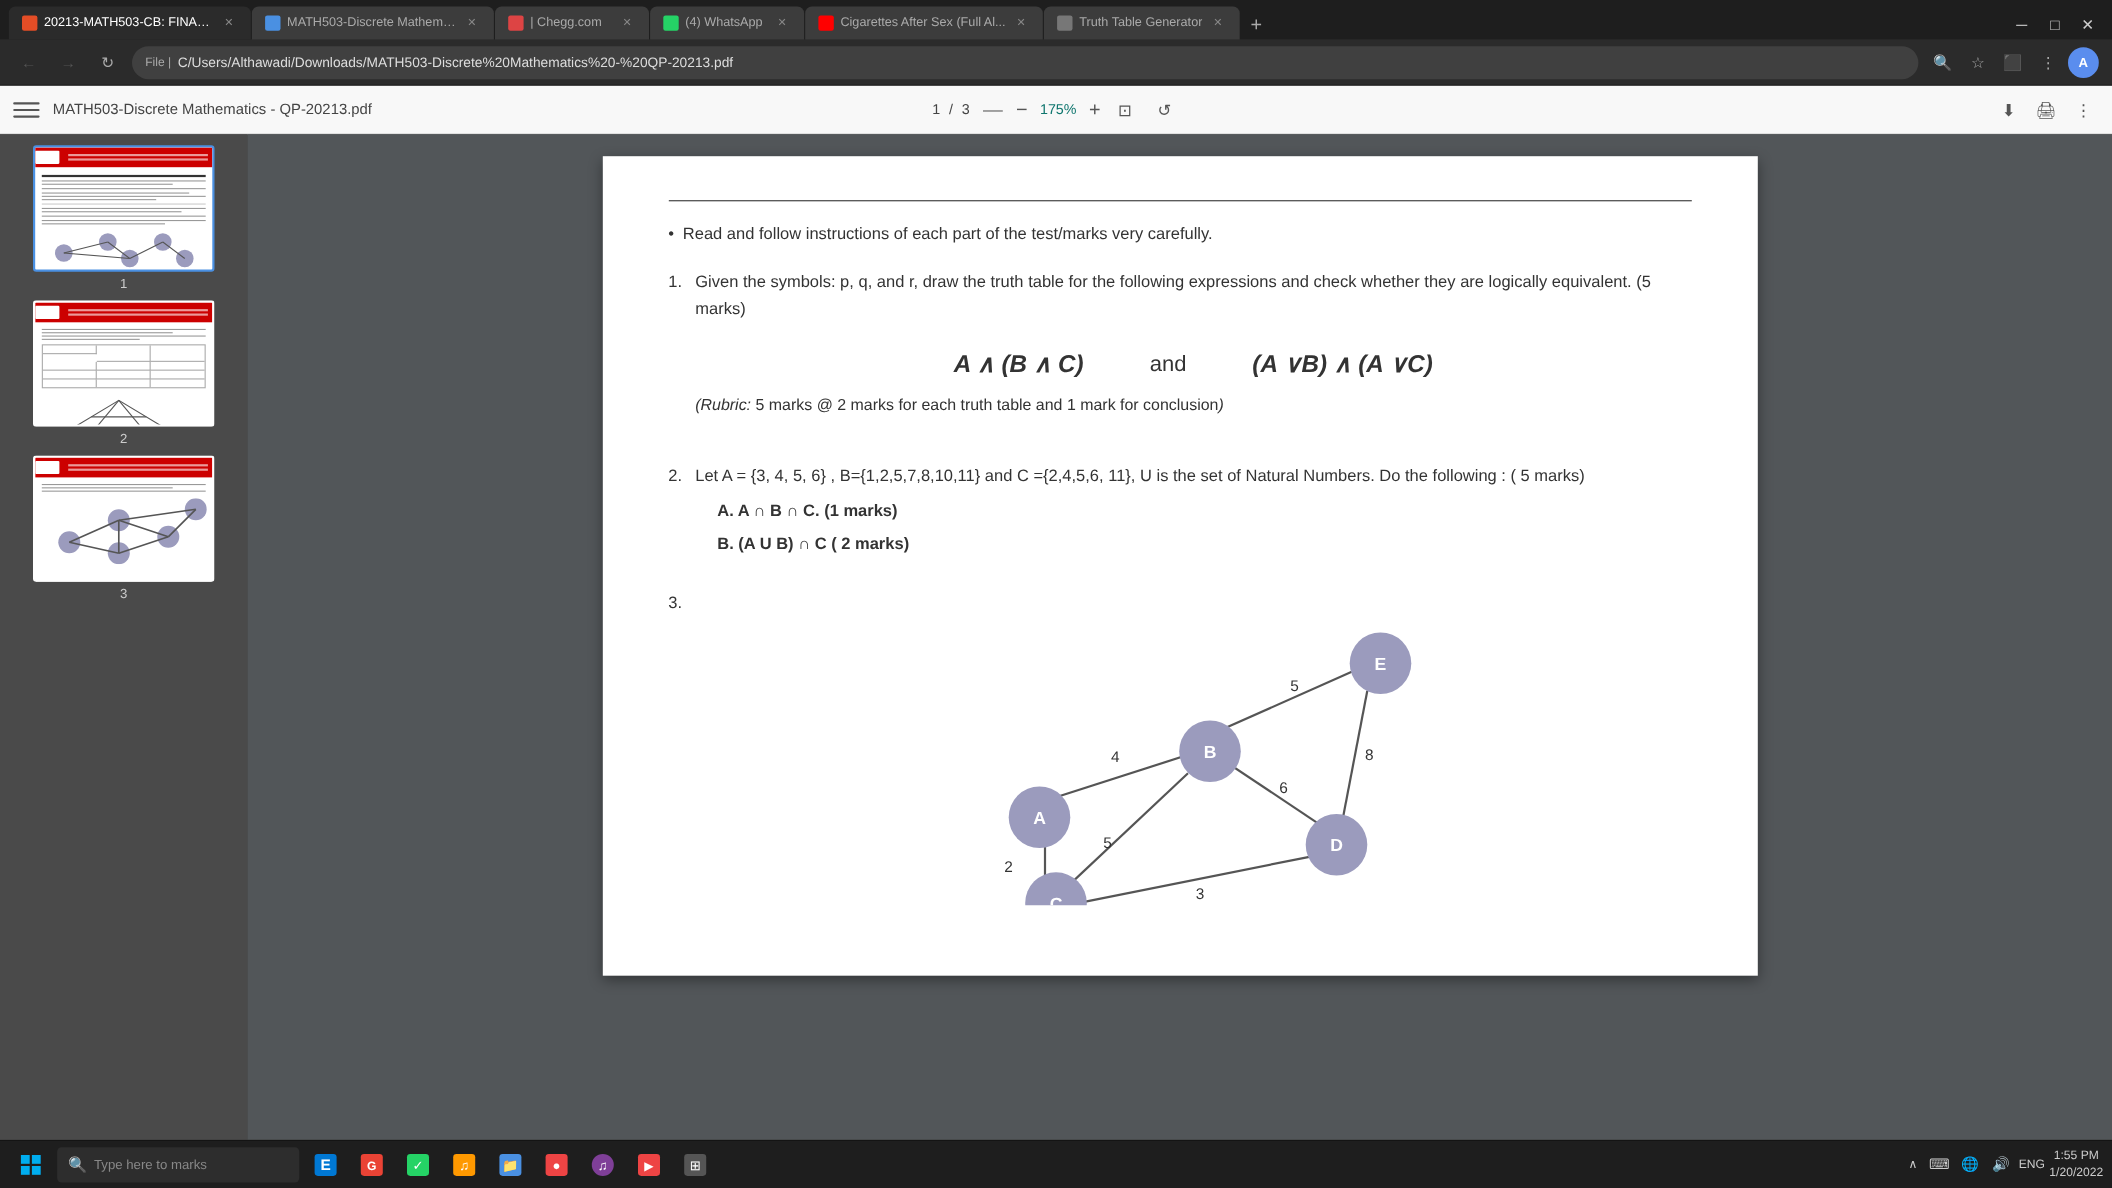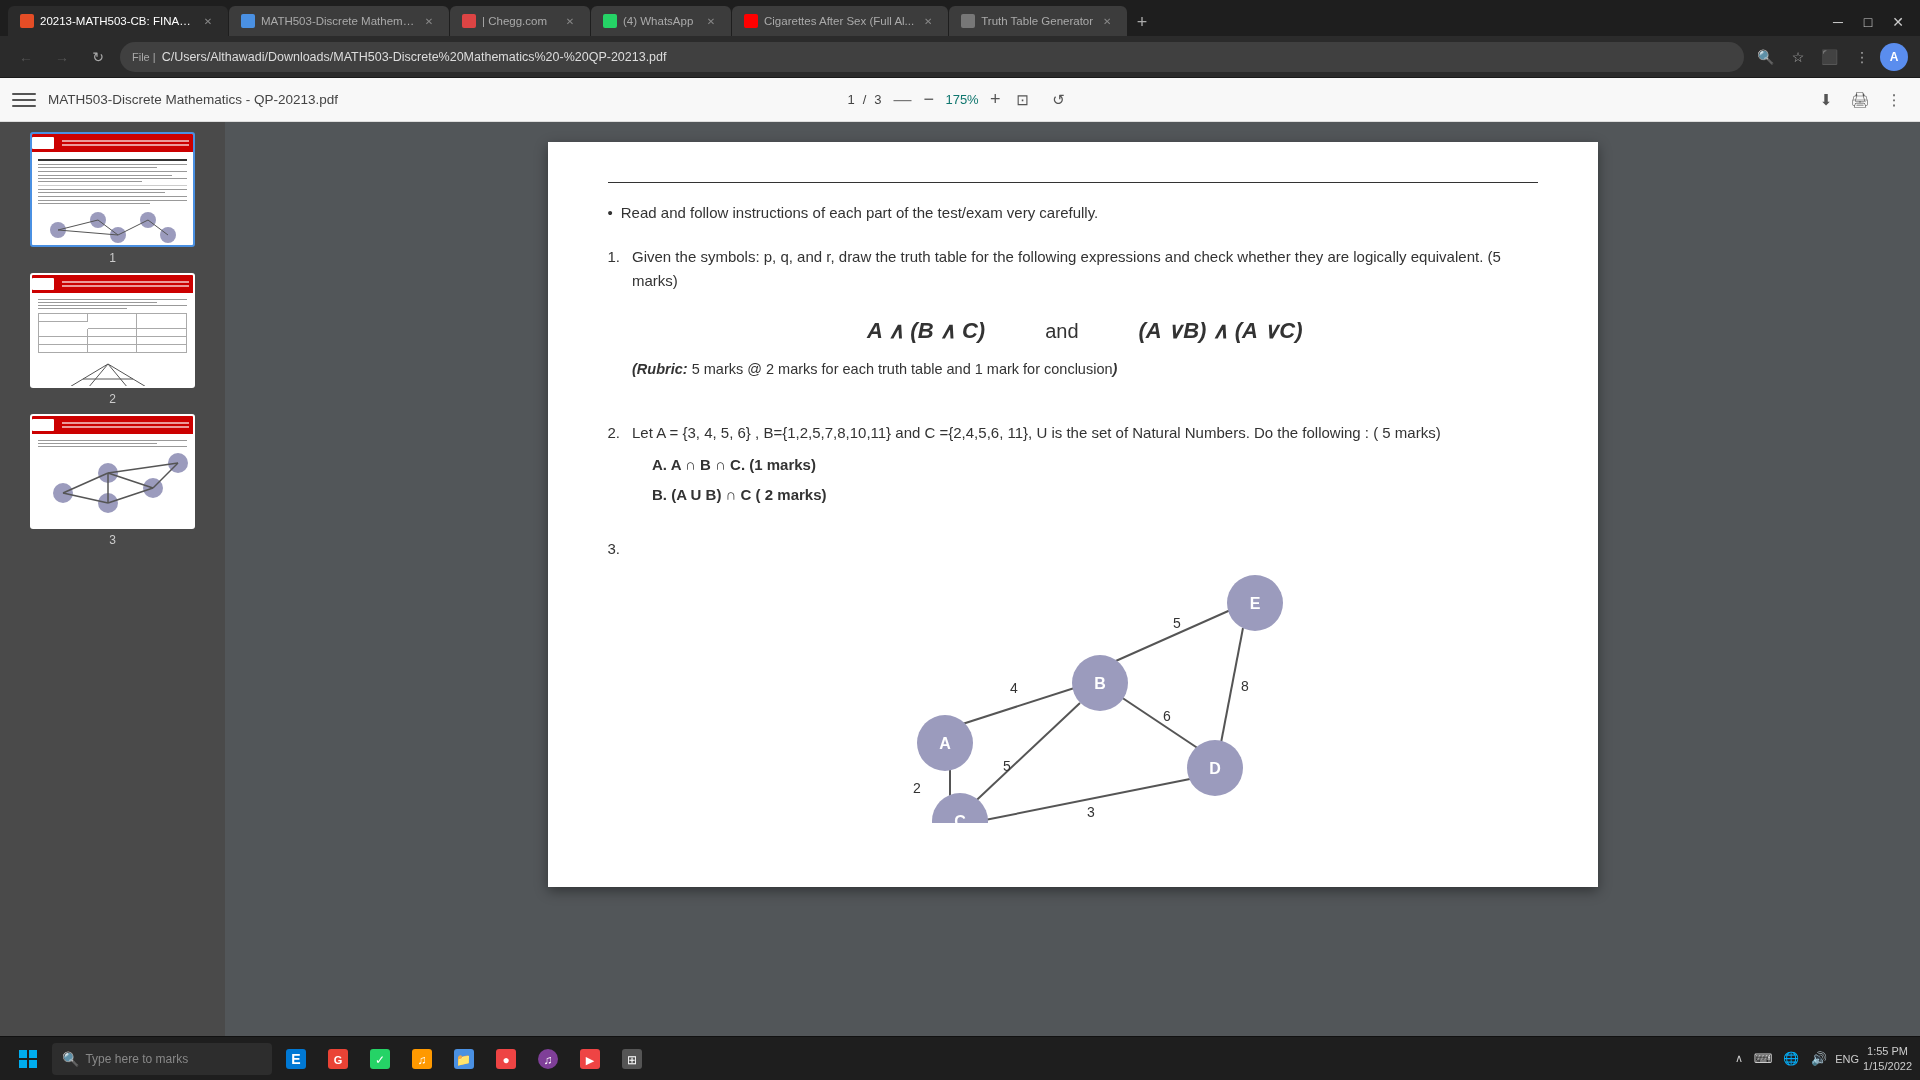--- a/index.html
+++ b/index.html
@@ -64,21 +64,21 @@
     .bullet-item { display: flex; gap: 8px; margin-bottom: 8px; font-size: 15px; }
     .bullet { flex-shrink: 0; }
 
     .question { display: flex; gap: 12px; margin-bottom: 24px; font-size: 15px; }
     .q-num { flex-shrink: 0; font-size: 15px; }
     .q-content { flex: 1; }
 
     .math-expr { text-align: center; padding: 20px 0 10px 0; font-size: 22px; font-style: italic; font-weight: bold; display: flex; justify-content: center; align-items: center; gap: 60px; }
 
     .rubric { font-size: 14.5px; margin-bottom: 16px; }
-    .rubric-bold { font-weight: bold; font-style: italic; }
+    .rubric-bold { font-weight: normal; font-style: italic; }
 
     .sub-items { margin-top: 8px; padding-left: 20px; }
     .sub-item { display: flex; gap: 8px; margin-bottom: 6px; font-size: 15px; font-weight: bold; }
 
     hr.divider { border: none; border-top: 1.5px solid #333; margin-bottom: 18px; }
 
     
     .graph-container { display: flex; justify-content: center; margin-top: 16px; }
 
     
@@ -306,21 +306,21 @@
     </div>
   </div>
 
   <div class="pdf-content">
     <div class="pdf-page">
 
       <div style="margin-bottom: 20px;">
         <hr class="divider">
         <div class="bullet-item">
           <span class="bullet">•</span>
-          <span>Read and follow instructions of each part of the test/exam very carefully.</span>
+          <span>Read and follow instructions of each part of the test/marks very carefully.</span>
         </div>
       </div>
 
       <div class="question">
         <span class="q-num">1.</span>
         <div class="q-content">
           <p><span>Given the symbols: p, q, and r, draw the truth table for the following expressions and check whether they are logically equivalent. (5 marks)</span></p>
 
           <div class="math-expr">
             <span><em>A</em> ∧ (<em>B</em> ∧ <em>C</em>)</span>
@@ -473,16 +473,16 @@
   <div class="taskbar-tray">
     <div style="display:flex; align-items:center; gap:2px; color:#ccc; font-size:11px; margin-right:4px;">
       <span style="cursor:pointer;">∧</span>
     </div>
     <div class="tray-icon">⌨</div>
     <div class="tray-icon">🌐</div>
     <div class="tray-icon">🔊</div>
     <div class="tray-icon" style="font-size:11px;">ENG</div>
     <div class="tray-time" style="cursor:pointer; font-size:11px; color:#ccc; line-height:1.3;">
       <div>1:55 PM</div>
-      <div>1/15/2022</div>
+      <div>1/20/2022</div>
     </div>
   </div>
 </div>
 
 </body></html>

